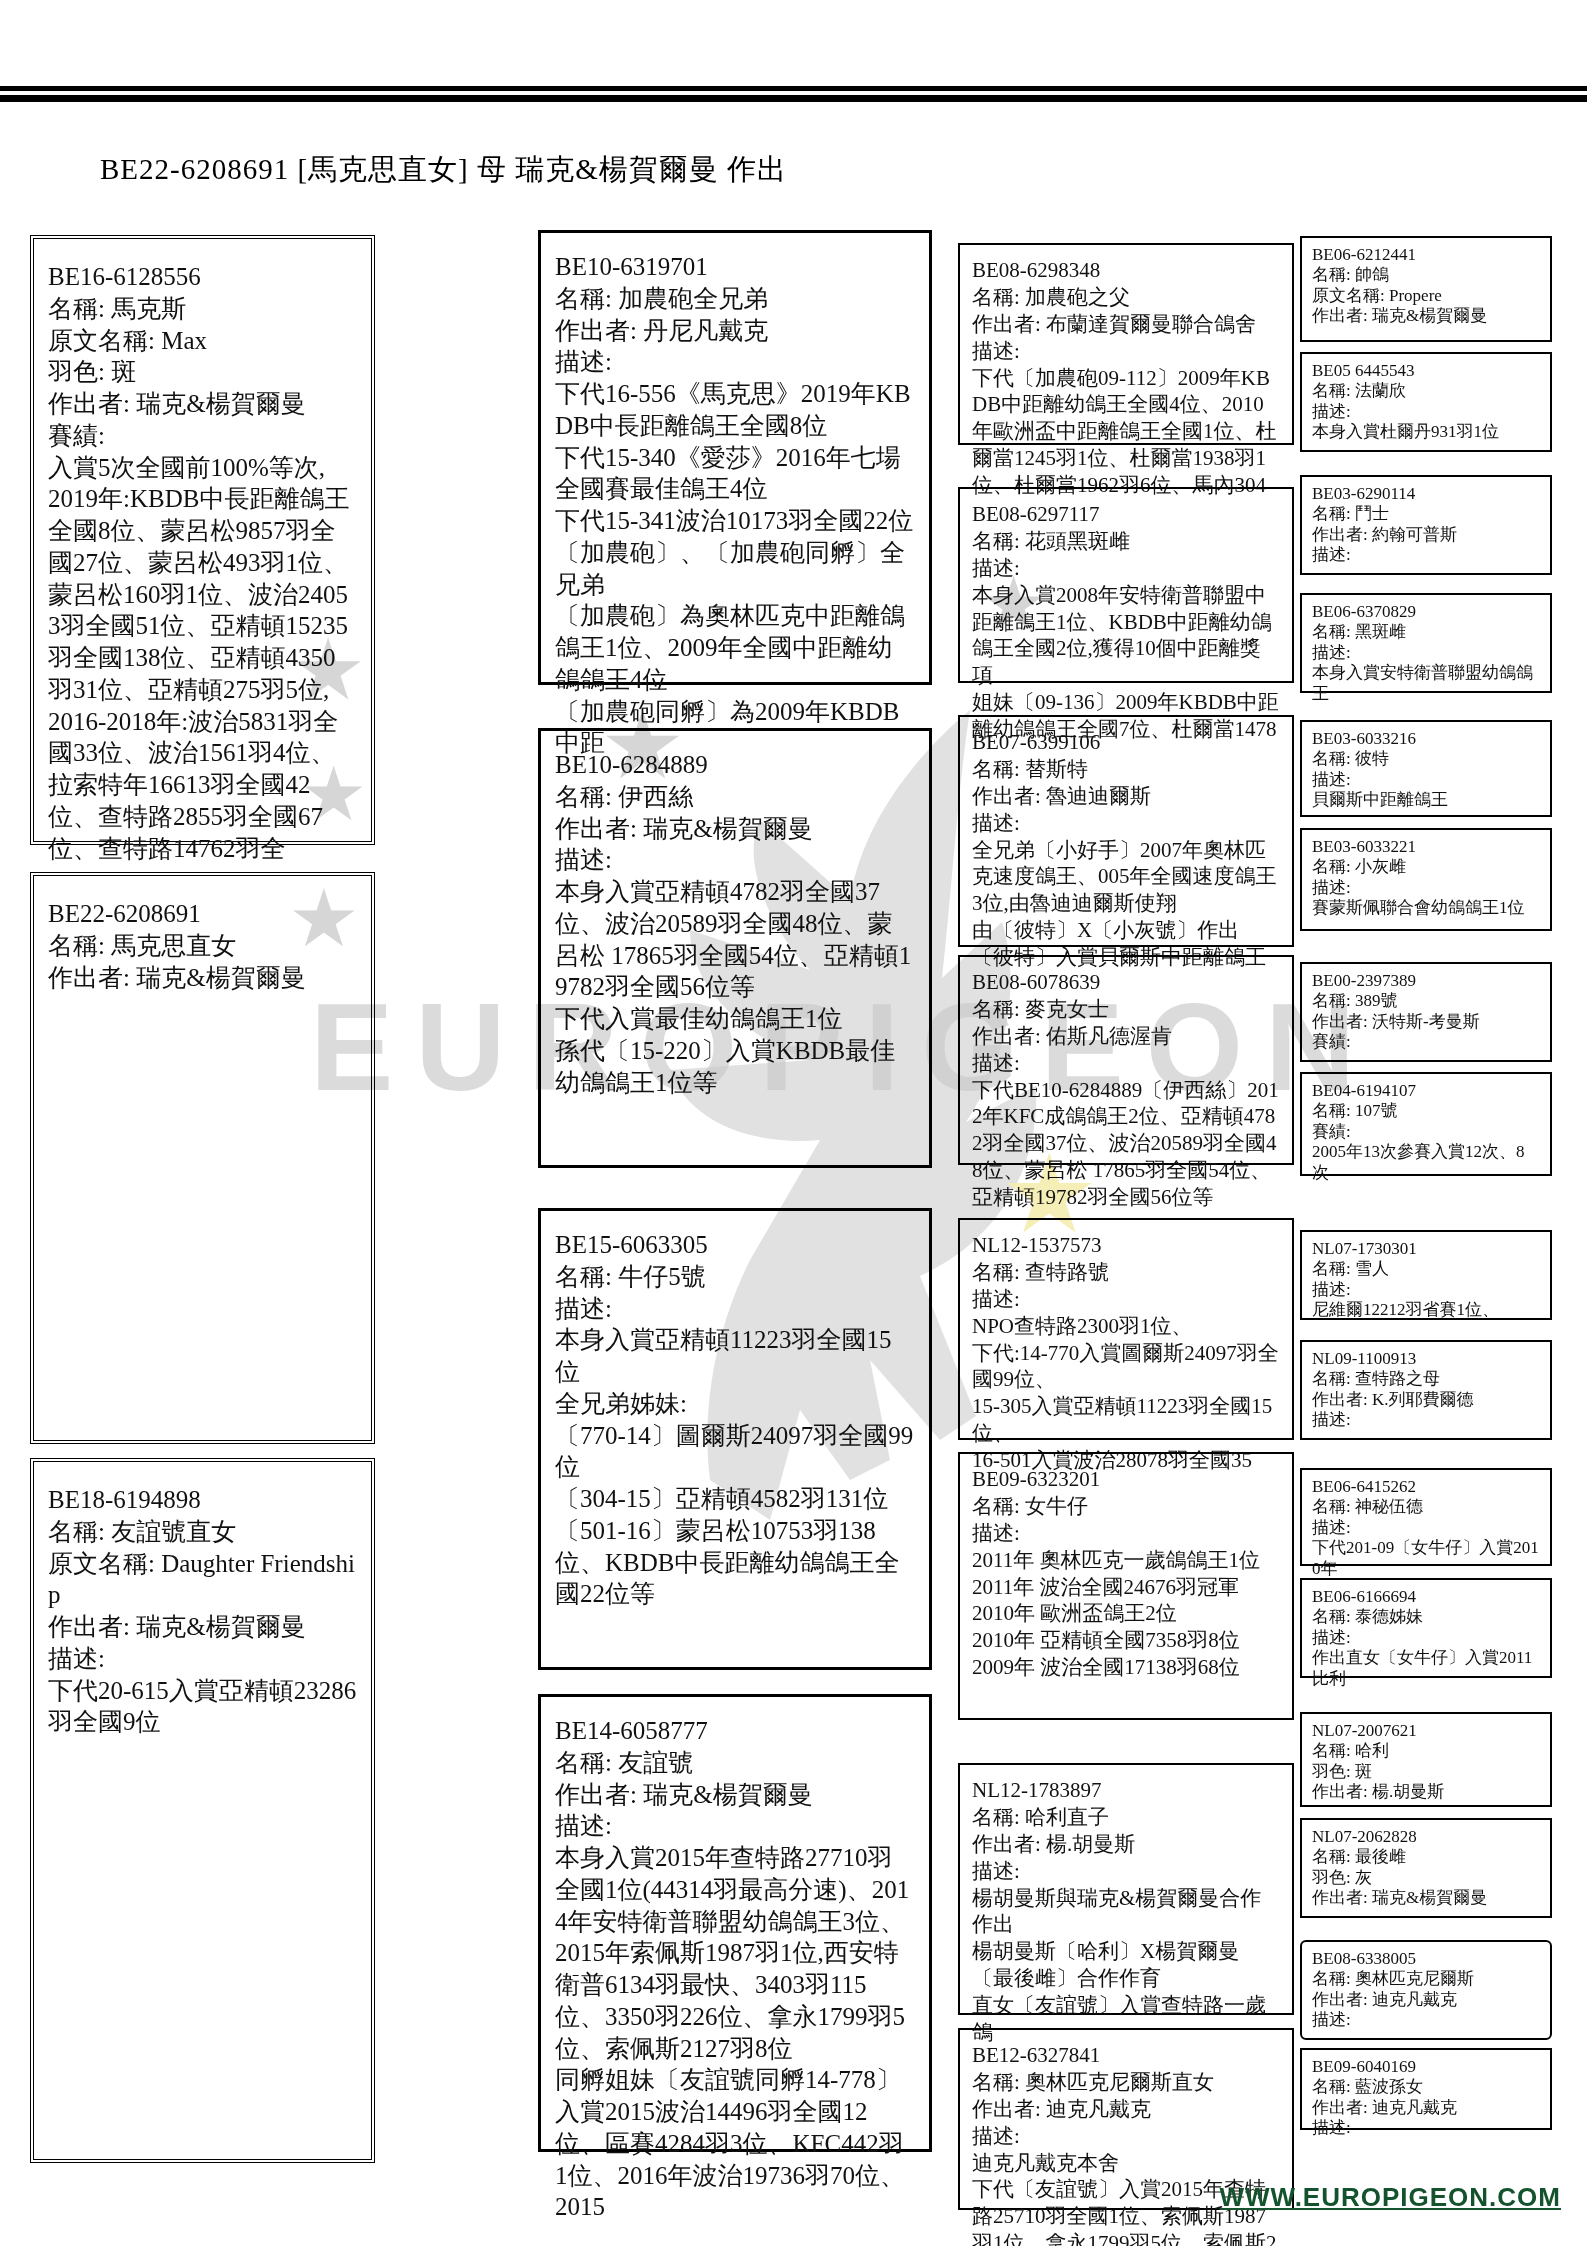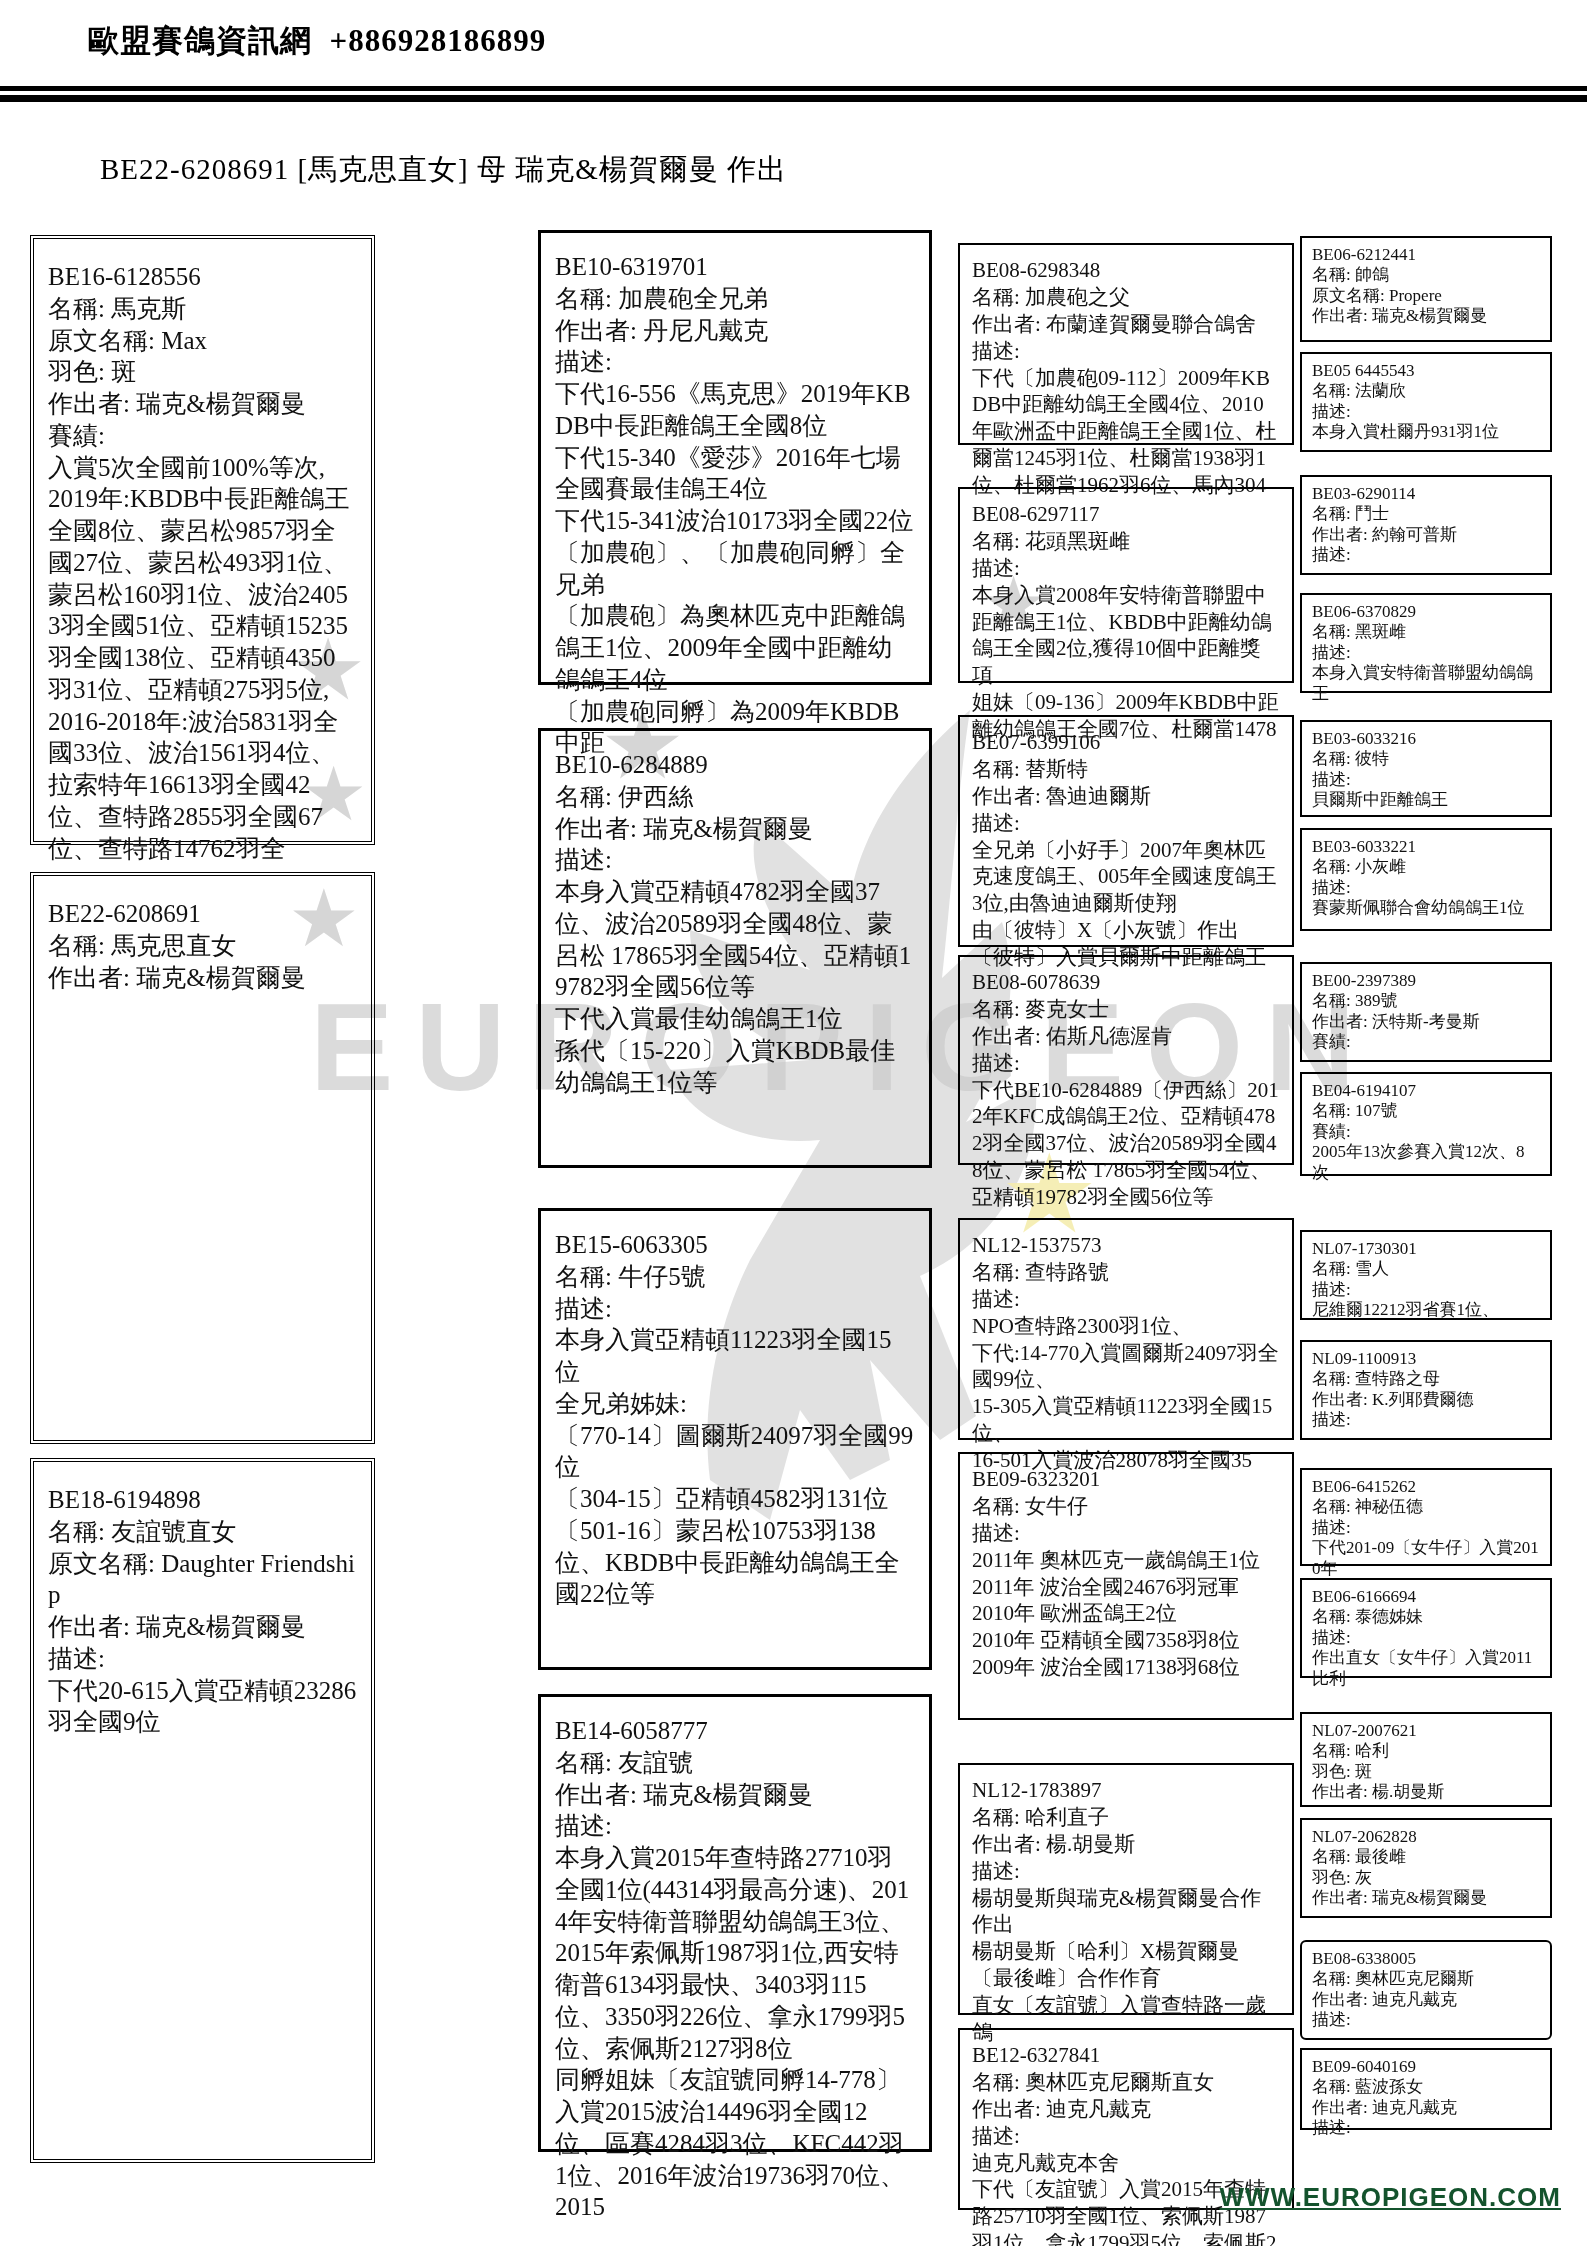--- a/index.html
+++ b/index.html
@@ -67,21 +67,20 @@
     </svg>
     <div class="wm-star" style="left:290px;top:620px;font-size:85px;">★</div>
     <div class="wm-star" style="left:300px;top:750px;font-size:75px;">★</div>
     <div class="wm-star" style="left:288px;top:872px;font-size:80px;">★</div>
     <div class="wm-star" style="left:600px;top:690px;font-size:95px;">★</div>
     <div class="wm-star" style="left:980px;top:560px;font-size:75px;">★</div>
     <div class="wm-star-yellow" style="left:1000px;top:1130px;font-size:110px;">★</div>
     <div class="wm-text">EUROPIGEON</div>
   </div>
 
-  <div class="site-header"><span>歐盟賽鴿資訊網</span>&nbsp;&nbsp;<span>+886928186899</span></div>
   <div class="rule1"></div>
   <div class="rule2"></div>
 
   <div class="page-title">BE22-6208691 [馬克思直女]  母 瑞克&amp;楊賀爾曼 作出</div>
 
   <div class="box col1" style="top:235px;height:610px;">BE16-6128556
 名稱: 馬克斯
 原文名稱: Max
 羽色: 斑
 作出者: 瑞克&amp;楊賀爾曼

